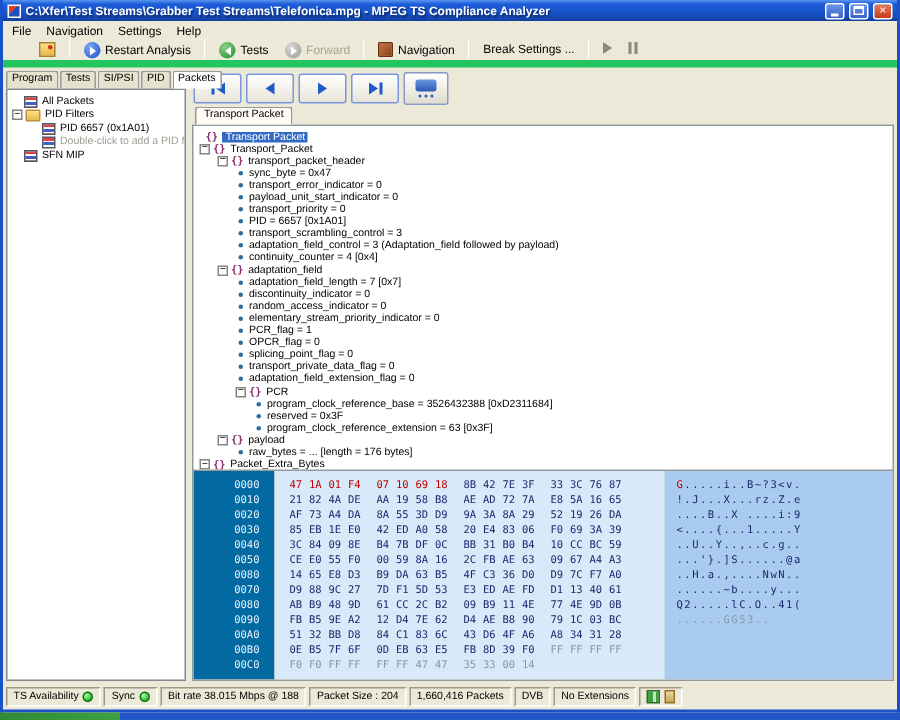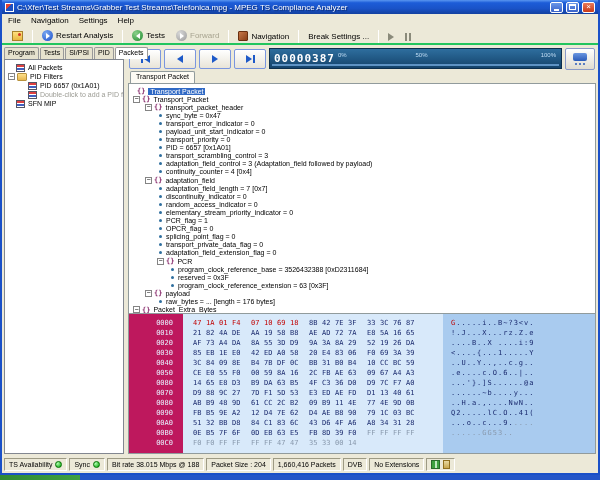--- a/index.html
+++ b/index.html
@@ -5,32 +5,32 @@
   *{box-sizing:border-box;margin:0;padding:0}
   html,body{width:600px;height:480px;overflow:hidden;background:#ECE9D8;
     font-family:"Liberation Sans",sans-serif}
   .window{width:600px;height:475px;display:flex;flex-direction:column;background:#ECE9D8;
     border-left:2px solid #1A50C8;border-right:2px solid #1A50C8;border-bottom:2px solid #1A50C8}
   
   .titlebar{height:14px;flex:none;display:flex;align-items:center;gap:3px;padding:0 3px;
     background:linear-gradient(180deg,#5A96F0 0%,#1C5CD8 20%,#1A53C8 60%,#1240A0 100%)}
   .appicon{width:9px;height:9px;flex:none;border:1px solid #fff;
     background:linear-gradient(135deg,#E04030 0 40%,#2050C0 40% 100%)}
-  .title{flex:1;color:#fff;font-size:8px;font-weight:normal;white-space:nowrap;overflow:hidden;
+  .title{flex:1;color:#fff;font-size:8px;font-weight:bold;white-space:nowrap;overflow:hidden;
     text-shadow:1px 1px 1px #0A2A70}
   .wbtn{width:13px;height:11px;flex:none;border:1px solid #fff;border-radius:2px;color:#fff;
     background:linear-gradient(#6A96E8,#3A62C8);display:flex;align-items:center;justify-content:center;font-size:8px;line-height:8px}
   .wbtn.close{background:linear-gradient(#E87A5A,#C83A1A)}
   .ic-min{width:5px;height:2px;background:#fff;margin-top:5px}
   .ic-max{width:7px;height:6px;border:1px solid #fff;border-top:2px solid #fff}
   
   .menubar{height:12px;flex:none;display:flex;align-items:center;font-size:8px;padding-left:1px}
   .menuitem{padding:0 5px}
-  .toolbar{height:19px;flex:none;display:flex;align-items:flex-end;font-size:8px;gap:1px;
-    border-bottom:2px solid #22c55e;padding:0 5px}
+  .toolbar{height:19px;flex:none;display:flex;align-items:flex-start;font-size:8px;gap:1px;
+    border-bottom:5px solid #22c55e;padding:0 19px}
   .tbtn{display:flex;align-items:center;gap:3px;padding:1px 4px;border:1px solid transparent;border-radius:2px}
   .tbtn.dis{color:#A8A490}
   .tsep{width:1px;height:13px;background:#C8C4B4;border-right:1px solid #fff;margin:0 3px}
   .circ{width:11px;height:11px;border-radius:50%;display:flex;align-items:center;justify-content:center;flex:none}
   .c-restart{background:radial-gradient(circle at 35% 30%,#7AA8F0,#1A4ECC)}
   .c-back{background:radial-gradient(circle at 35% 30%,#8AD08A,#1E8A2E)}
   .c-fwd{background:radial-gradient(circle at 35% 30%,#D8D8D8,#9A9A9A)}
   .twr{width:0;height:0;border-top:3px solid transparent;border-bottom:3px solid transparent;border-left:4px solid #fff}
   .twl{width:0;height:0;border-top:3px solid transparent;border-bottom:3px solid transparent;border-right:4px solid #fff}
   .ic-open{width:11px;height:10px;background:linear-gradient(#FFE080,#E8B840);border:1px solid #A8822A;position:relative}
@@ -83,21 +83,21 @@
   .treepane{flex:1;background:#fff;border:1px solid #919B9C;padding:3px 0 0 4px;overflow:hidden;font-size:7px;min-height:0}
   .trow{height:8.1px;display:flex;align-items:center;white-space:nowrap}
   .exp{width:7px;height:7px;flex:none;border:1px solid #848484;background:#fff;color:#000;
     font-size:7px;line-height:4px;display:inline-flex;align-items:center;justify-content:center;margin-right:2px}
   .objic{color:#8A2E6E;font-weight:bold;font-size:7px;margin-right:3px;font-family:"DejaVu Sans Mono",monospace;flex:none}
   .dot{width:3px;height:3px;border-radius:50%;background:#2E6E9E;margin:0 4px 0 2px;flex:none}
   .sel{background:#316AC5;color:#fff;padding:0 2px}
   
   .hexpane{height:140px;flex:none;display:flex;border:1px solid #919B9C;border-top:none;
     font-family:"DejaVu Sans Mono",monospace;font-size:7px;overflow:hidden}
-  .hcol-off{width:54px;flex:none;background:#be185d;color:#E6F2FF;text-align:right;padding:5px 10px 0 0}
+  .hcol-off{width:54px;flex:none;background:#0369a1;color:#E6F2FF;text-align:right;padding:5px 10px 0 0}
   .hcol-b{width:260px;flex:none;background:#D8E9FA;color:#1A2A6E;padding:5px 0 0 10px}
   .hcol-a{flex:1;background:#A9CBEF;color:#1A2A6E;padding:5px 0 0 8px;letter-spacing:1px}
   .hline{height:10px;white-space:pre}
   .hb{display:inline-block;width:13px}
   .g4{margin-right:6px}
   .red{color:#C00000}
   .dim{color:#8898AC}
   
   .statusbar{height:17px;flex:none;display:flex;align-items:center;gap:2px;padding:2px;font-size:7px}
   .sseg{height:13px;border:1px solid;border-color:#9D9A84 #FFF #FFF #9D9A84;display:flex;
@@ -233,27 +233,20 @@
         <span class="navbtn">
             <span class="ntl"></span>
           </span>
         <span class="navbtn">
             <span class="ntr"></span>
           </span>
         <span class="navbtn">
             <span class="ntr"></span>
             <span class="nbar"></span>
           </span>
-        <span class="counterbox">
-          <span class="counter">00000387</span>
-          <span class="pct p0">0%</span>
-          <span class="pct p50">50%</span>
-          <span class="pct p100">100%</span>
-          <span class="ptrack"></span>
-        </span>
         <span class="vcrbtn">
           <span class="vcr-ic"></span>
           <span class="vdots">
               <span class="vdot"></span>
               <span class="vdot"></span>
               <span class="vdot"></span>
             </span>
         </span>
       </div>
 
@@ -413,26 +406,24 @@
             <div class="hline"><span class="hb">51</span><span class="hb">32</span><span class="hb">BB</span><span class="hb g4">D8</span><span class="hb">84</span><span class="hb">C1</span><span class="hb">83</span><span class="hb g4">6C</span><span class="hb">43</span><span class="hb">D6</span><span class="hb">4F</span><span class="hb g4">A6</span><span class="hb">A8</span><span class="hb">34</span><span class="hb">31</span><span class="hb g4">28</span></div>
             <div class="hline"><span class="hb">0E</span><span class="hb">B5</span><span class="hb">7F</span><span class="hb g4">6F</span><span class="hb">0D</span><span class="hb">EB</span><span class="hb">63</span><span class="hb g4">E5</span><span class="hb">FB</span><span class="hb">8D</span><span class="hb">39</span><span class="hb g4">F0</span><span class="hb dim">FF</span><span class="hb dim">FF</span><span class="hb dim">FF</span><span class="hb dim g4">FF</span></div>
             <div class="hline"><span class="hb dim">F0</span><span class="hb dim">F0</span><span class="hb dim">FF</span><span class="hb dim g4">FF</span><span class="hb dim">FF</span><span class="hb dim">FF</span><span class="hb dim">47</span><span class="hb dim g4">47</span><span class="hb dim">35</span><span class="hb dim">33</span><span class="hb dim">00</span><span class="hb dim g4">14</span></div>
           </div>
         <div class="hcol-a">
             <div class="hline"><span class="red">G</span><span>.</span><span>.</span><span>.</span><span>.</span><span>.</span><span>i</span><span>.</span><span>.</span><span>B</span><span>~</span><span>?</span><span>3</span><span>&lt;</span><span>v</span><span>.</span></div>
             <div class="hline"><span>!</span><span>.</span><span>J</span><span>.</span><span>.</span><span>.</span><span>X</span><span>.</span><span>.</span><span>.</span><span>r</span><span>z</span><span>.</span><span>Z</span><span>.</span><span>e</span></div>
             <div class="hline"><span>.</span><span>.</span><span>.</span><span>.</span><span>B</span><span>.</span><span>.</span><span>X</span><span> </span><span>.</span><span>.</span><span>.</span><span>.</span><span>i</span><span>:</span><span>9</span></div>
             <div class="hline"><span>&lt;</span><span>.</span><span>.</span><span>.</span><span>.</span><span>{</span><span>.</span><span>.</span><span>.</span><span>1</span><span>.</span><span>.</span><span>.</span><span>.</span><span>.</span><span>Y</span></div>
             <div class="hline"><span>.</span><span>.</span><span>U</span><span>.</span><span>.</span><span>Y</span><span>.</span><span>.</span><span>,</span><span>.</span><span>.</span><span>c</span><span>.</span><span>g</span><span>.</span><span>.</span></div>
-            <div class="hline"><span>.</span><span>e</span><span>.</span><span>.</span><span>.</span><span>.</span><span>c</span><span>.</span><span>O</span><span>.</span><span>6</span><span>.</span><span>.</span><span>|</span><span>.</span><span>.</span></div>
             <div class="hline"><span>.</span><span>.</span><span>.</span><span>'</span><span>}</span><span>.</span><span>]</span><span>S</span><span>.</span><span>.</span><span>.</span><span>.</span><span>.</span><span>.</span><span>@</span><span>a</span></div>
+            <div class="hline"><span>.</span><span>.</span><span>H</span><span>.</span><span>a</span><span>.</span><span>,</span><span>.</span><span>.</span><span>.</span><span>.</span><span>N</span><span>w</span><span>N</span><span>.</span><span>.</span></div>
             <div class="hline"><span>.</span><span>.</span><span>.</span><span>.</span><span>.</span><span>.</span><span>~</span><span>b</span><span>.</span><span>.</span><span>.</span><span>.</span><span>y</span><span>.</span><span>.</span><span>.</span></div>
-            <div class="hline"><span>.</span><span>.</span><span>H</span><span>.</span><span>a</span><span>.</span><span>,</span><span>.</span><span>.</span><span>.</span><span>.</span><span>N</span><span>w</span><span>N</span><span>.</span><span>.</span></div>
             <div class="hline"><span>Q</span><span>2</span><span>.</span><span>.</span><span>.</span><span>.</span><span>.</span><span>l</span><span>C</span><span>.</span><span>O</span><span>.</span><span>.</span><span>4</span><span>1</span><span>(</span></div>
-            <div class="hline"><span>.</span><span>.</span><span>.</span><span>o</span><span>.</span><span>.</span><span>c</span><span>.</span><span>.</span><span>.</span><span>9</span><span>.</span><span class="dim">.</span><span class="dim">.</span><span class="dim">.</span><span class="dim">.</span></div>
             <div class="hline"><span class="dim">.</span><span class="dim">.</span><span class="dim">.</span><span class="dim">.</span><span class="dim">.</span><span class="dim">.</span><span class="dim">G</span><span class="dim">G</span><span class="dim">5</span><span class="dim">3</span><span class="dim">.</span><span class="dim">.</span></div>
           </div>
       </div>
 
     </div>
   </div>
 
   <div class="statusbar">
     <span class="sseg">
       <span>TS Availability</span>

